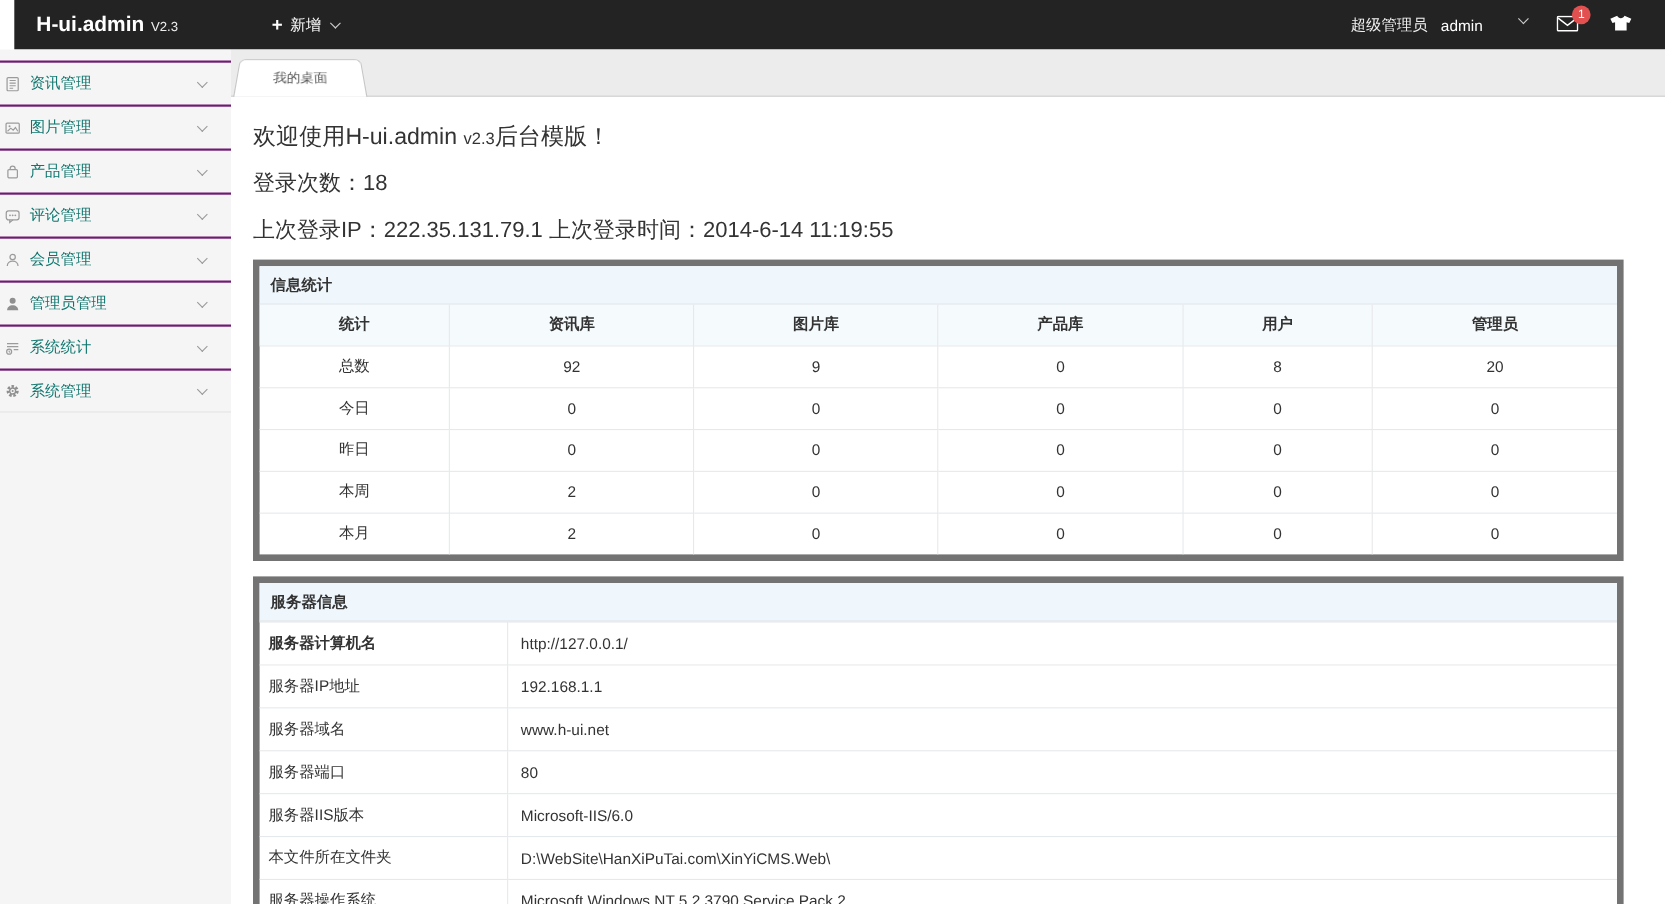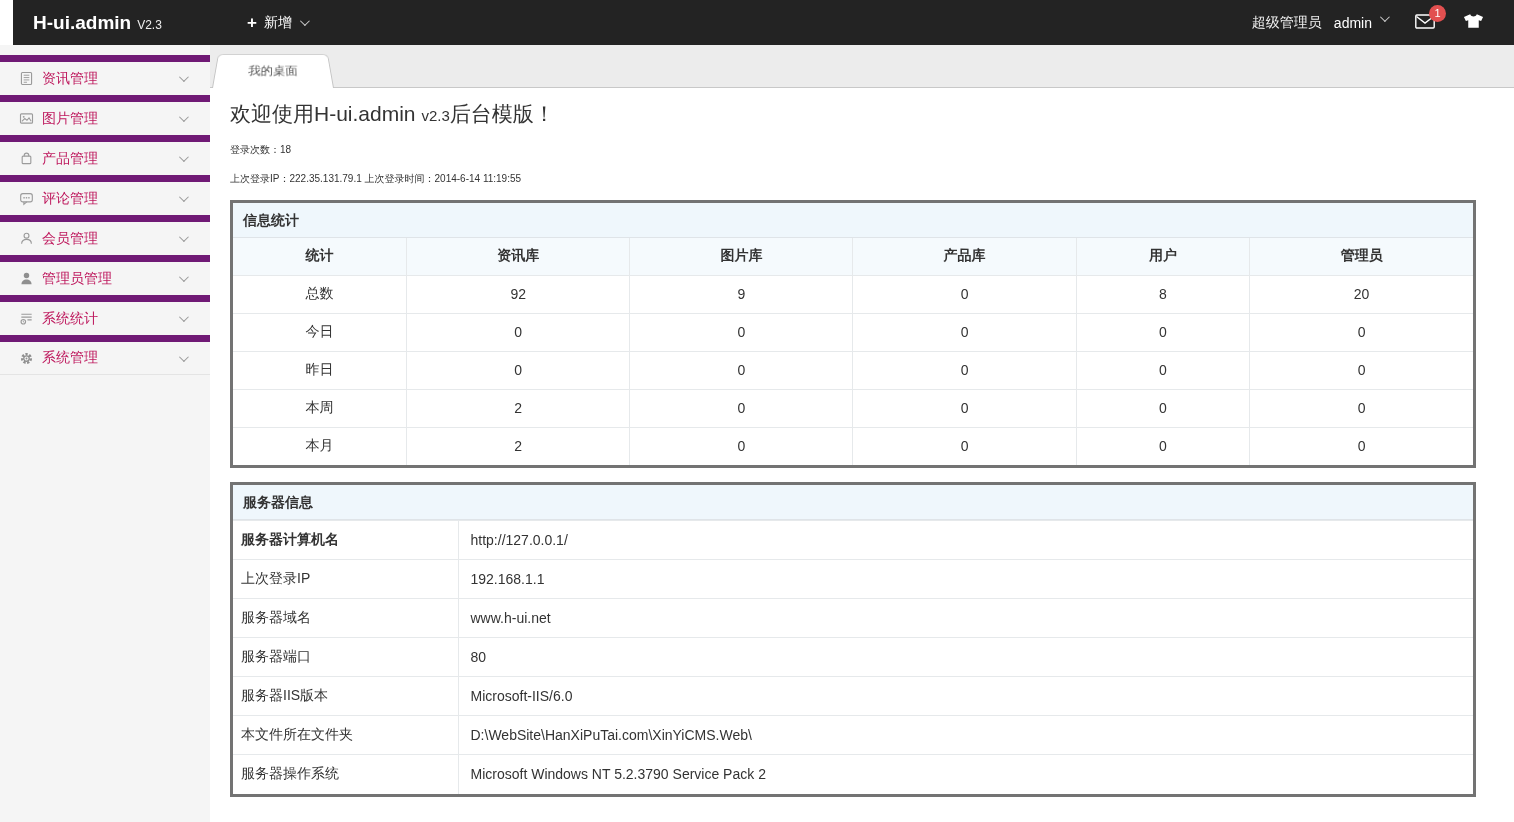--- a/index.html
+++ b/index.html
@@ -21,36 +21,36 @@
   .add-label { font-size:14px; }
   .chev {
     display:inline-block; width:7px; height:7px;
     border-right:1px solid #ccc; border-bottom:1px solid #ccc;
     transform:rotate(45deg) translateY(-2px); margin-left:8px;
   }
   .chev.dark { border-color:#999; }
   .top-spacer { flex:1; }
   .top-right { display:flex; align-items:center; padding-right:30px; }
   .role { font-size:14px; color:#f0f0f0; }
-  .user-dd { display:flex; align-items:flex-start; margin-left:12px; cursor:pointer; }
+  .user-dd { display:flex; align-items:flex-start; margin-left:12px; cursor:pointer;gap:24px; }
   .user-name { font-size:14px; }
   .icon-btn { position:relative; margin-left:28px; cursor:pointer; display:flex; align-items:center; }
   .badge {
     position:absolute; top:-9px; right:-11px; min-width:17px; height:17px;
     background:#e25050; border-radius:50%; color:#fff; font-size:11px;
     display:flex; align-items:center; justify-content:center; padding:0 2px;
   }
   
   .sidebar {
     position:absolute; top:45px; left:0; bottom:0; width:210px;
     background:#f5f5f5; padding-top:10px;
   }
   .menu-item {
-    height:40px; display:flex; align-items:center; padding:0 16px 0 18px;
-    border-top:7px solid #701a75; cursor:pointer; color:#be185d;
+    height:40px; display:flex; align-items:center; padding:0 16px 0 3px;
+    border-top:2px solid #701a75; cursor:pointer; color:#0f766e;
   }
   .menu-item:last-child { border-bottom:1px solid #e4e4e4; }
   .mi-icon { width:16px; height:16px; margin-right:8px; display:flex; align-items:center; justify-content:center; }
   .mi-label { font-size:14px; flex:1; }
   .menu-item .chev { margin-left:0; margin-right:8px; }
   .collapse-handle {
     position:absolute; left:210px; top:383px; width:19px; height:58px;
     background:#e6e6e6; border-radius:0 9px 9px 0; cursor:pointer;
     display:flex; align-items:center; justify-content:center;
   }
@@ -69,25 +69,25 @@
     border-radius:6px 6px 0 0; transform:perspective(30px) rotateX(5deg);
     transform-origin:center bottom;
     font-size:13px; color:#555; text-align:center; line-height:38px;
     cursor:pointer; z-index:2;
   }
   
   .content {
     position:absolute; top:88px; left:210px; right:0; bottom:0;
     background:#fff; padding:0 38px 0 20px; overflow:hidden;
   }
-  .welcome { margin-top:12px; font-size:21px; font-weight:400; color:#333; }
+  .welcome { margin-top:22px; font-size:21px; font-weight:400; color:#333; }
   .welcome .small-ver { font-size:15px; }
-  .info-line { margin-top:15px; font-size:10px; color:#333; }
-  
-  .panel { border:3px solid #737373; margin-top:14px; }
+  .info-line { margin-top:15px; font-size:20px; color:#333; }
+  
+  .panel { border:6px solid #737373; margin-top:14px; }
   .panel + .panel, .panel.server { }
   .panel-hd {
     height:35px; line-height:35px; background:#eff7fc; padding:0 10px;
     font-size:14px; font-weight:bold; color:#333;
     border-bottom:1px solid #dfe4e8;
   }
   table { width:100%; border-collapse:collapse; font-size:14px; color:#333; table-layout:fixed; }
   th, td { border:1px solid #e6e9eb; height:38px; text-align:center; font-weight:400; }
   thead th { background:#f5fafd; font-weight:bold; height:37px; }
   tr > th:first-child, tr > td:first-child { border-left:none; }
@@ -328,21 +328,21 @@
 
   <div class="panel server">
     <div class="panel-hd">服务器信息</div>
     <table class="server-table">
       <tbody>
           <tr>
             <th class="label">服务器计算机名</th>
             <td class="value">http://127.0.0.1/</td>
           </tr>
           <tr>
-            <td class="label">上次登录IP</td>
+            <td class="label">服务器IP地址</td>
             <td class="value">192.168.1.1</td>
           </tr>
           <tr>
             <td class="label">服务器域名</td>
             <td class="value">www.h-ui.net</td>
           </tr>
           <tr>
             <td class="label">服务器端口</td>
             <td class="value">80</td>
           </tr>

